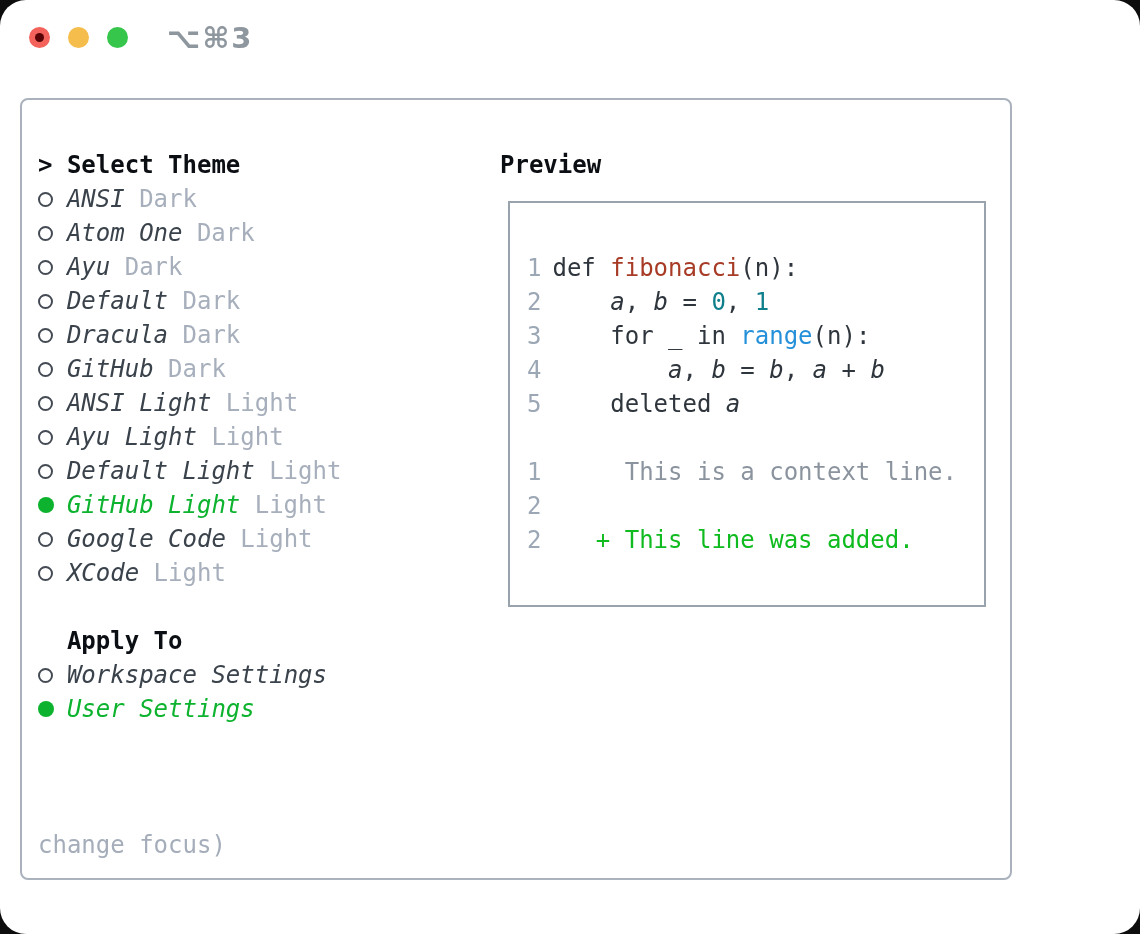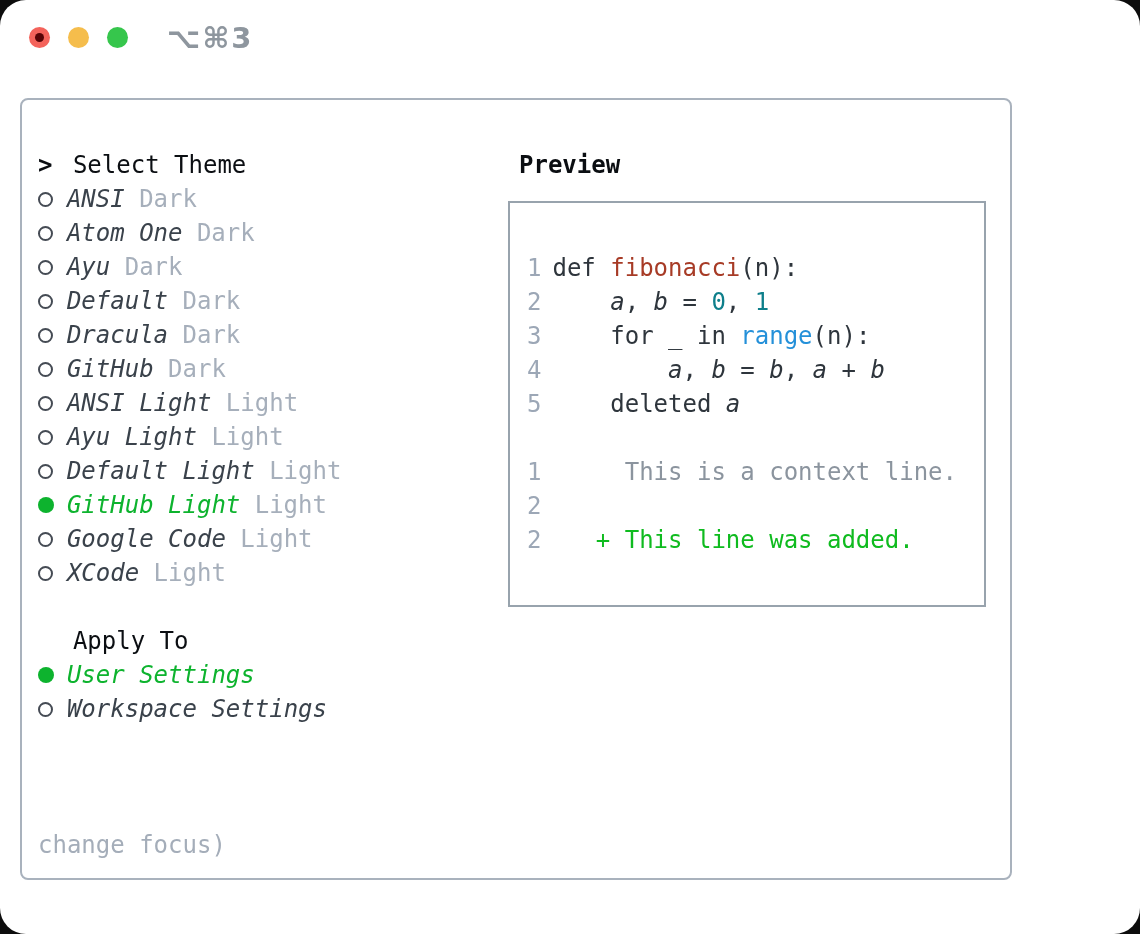--- a/index.html
+++ b/index.html
@@ -44,31 +44,31 @@
   
   .panel{
     position:absolute;left:20px;top:98px;width:992px;height:782px;
     border:2px solid var(--panel-border);border-radius:8px;box-sizing:border-box;
     font-size:24px;line-height:34px;color:var(--item-text);
   }
   .left-col{position:absolute;left:16px;top:48px;}
   .row{display:flex;align-items:center;height:34px;white-space:pre;}
   .cell{display:inline-flex;align-items:center;width:2ch;flex:none;}
   .prefix{color:var(--header-text);font-weight:bold;}
-  .header-text{color:var(--header-text);font-weight:normal;margin-left:6px;}
+  .header-text{color:var(--header-text);font-weight:bold;}
   .circle{width:15px;height:15px;border:2px solid #454b54;border-radius:50%;box-sizing:border-box;}
   .circle.sel{width:16px;height:16px;border:none;background:var(--accent-green);}
   .item .label{color:var(--item-text);font-style:italic;}
   .item.selected .label{color:var(--accent-green);}
   .tag{color:var(--tag-text);margin-left:1ch;}
   .spacer{height:34px;}
   .hint{color:var(--hint-text);white-space:pre;}
   .hint div{height:34px;display:flex;align-items:center;}
   
-  .preview-title{position:absolute;left:497px;top:48px;height:34px;display:flex;align-items:center;
+  .preview-title{position:absolute;left:478px;top:48px;height:34px;display:flex;align-items:center;
     color:var(--header-text);font-weight:bold;}
   .preview-box{
     position:absolute;left:486px;top:101px;width:478px;height:406px;box-sizing:border-box;
     border:2px solid var(--preview-border);padding:48px 0 0 17px;overflow:hidden;
   }
   .cl{display:flex;height:34px;align-items:center;white-space:pre;}
   .ln{width:1ch;flex:none;margin-right:11px;color:var(--line-number);text-align:right;}
   .ct{white-space:pre;color:var(--code-default);}
   .tk.code{color:var(--code-default);}
   .tk.func{color:var(--code-func);}
@@ -148,26 +148,26 @@
   </div>
 </div>
 
       <div class="spacer"></div>
 
       <div class="row">
         <span class="cell"></span><span class="header-text">Apply To</span>
       </div>
 
       <div id="apply-items">
+  <div class="row item">
+    <span class="cell"><span class="circle"></span></span><span class="label">Workspace Settings</span>
+  </div>
+
   <div class="row item selected">
     <span class="cell"><span class="circle sel"></span></span><span class="label">User Settings</span>
-  </div>
-
-  <div class="row item">
-    <span class="cell"><span class="circle"></span></span><span class="label">Workspace Settings</span>
   </div>
 </div>
 
       <div class="spacer"></div>
 
       <div class="hint">
         <div>change focus)</div>
       </div>
     </div>
 

